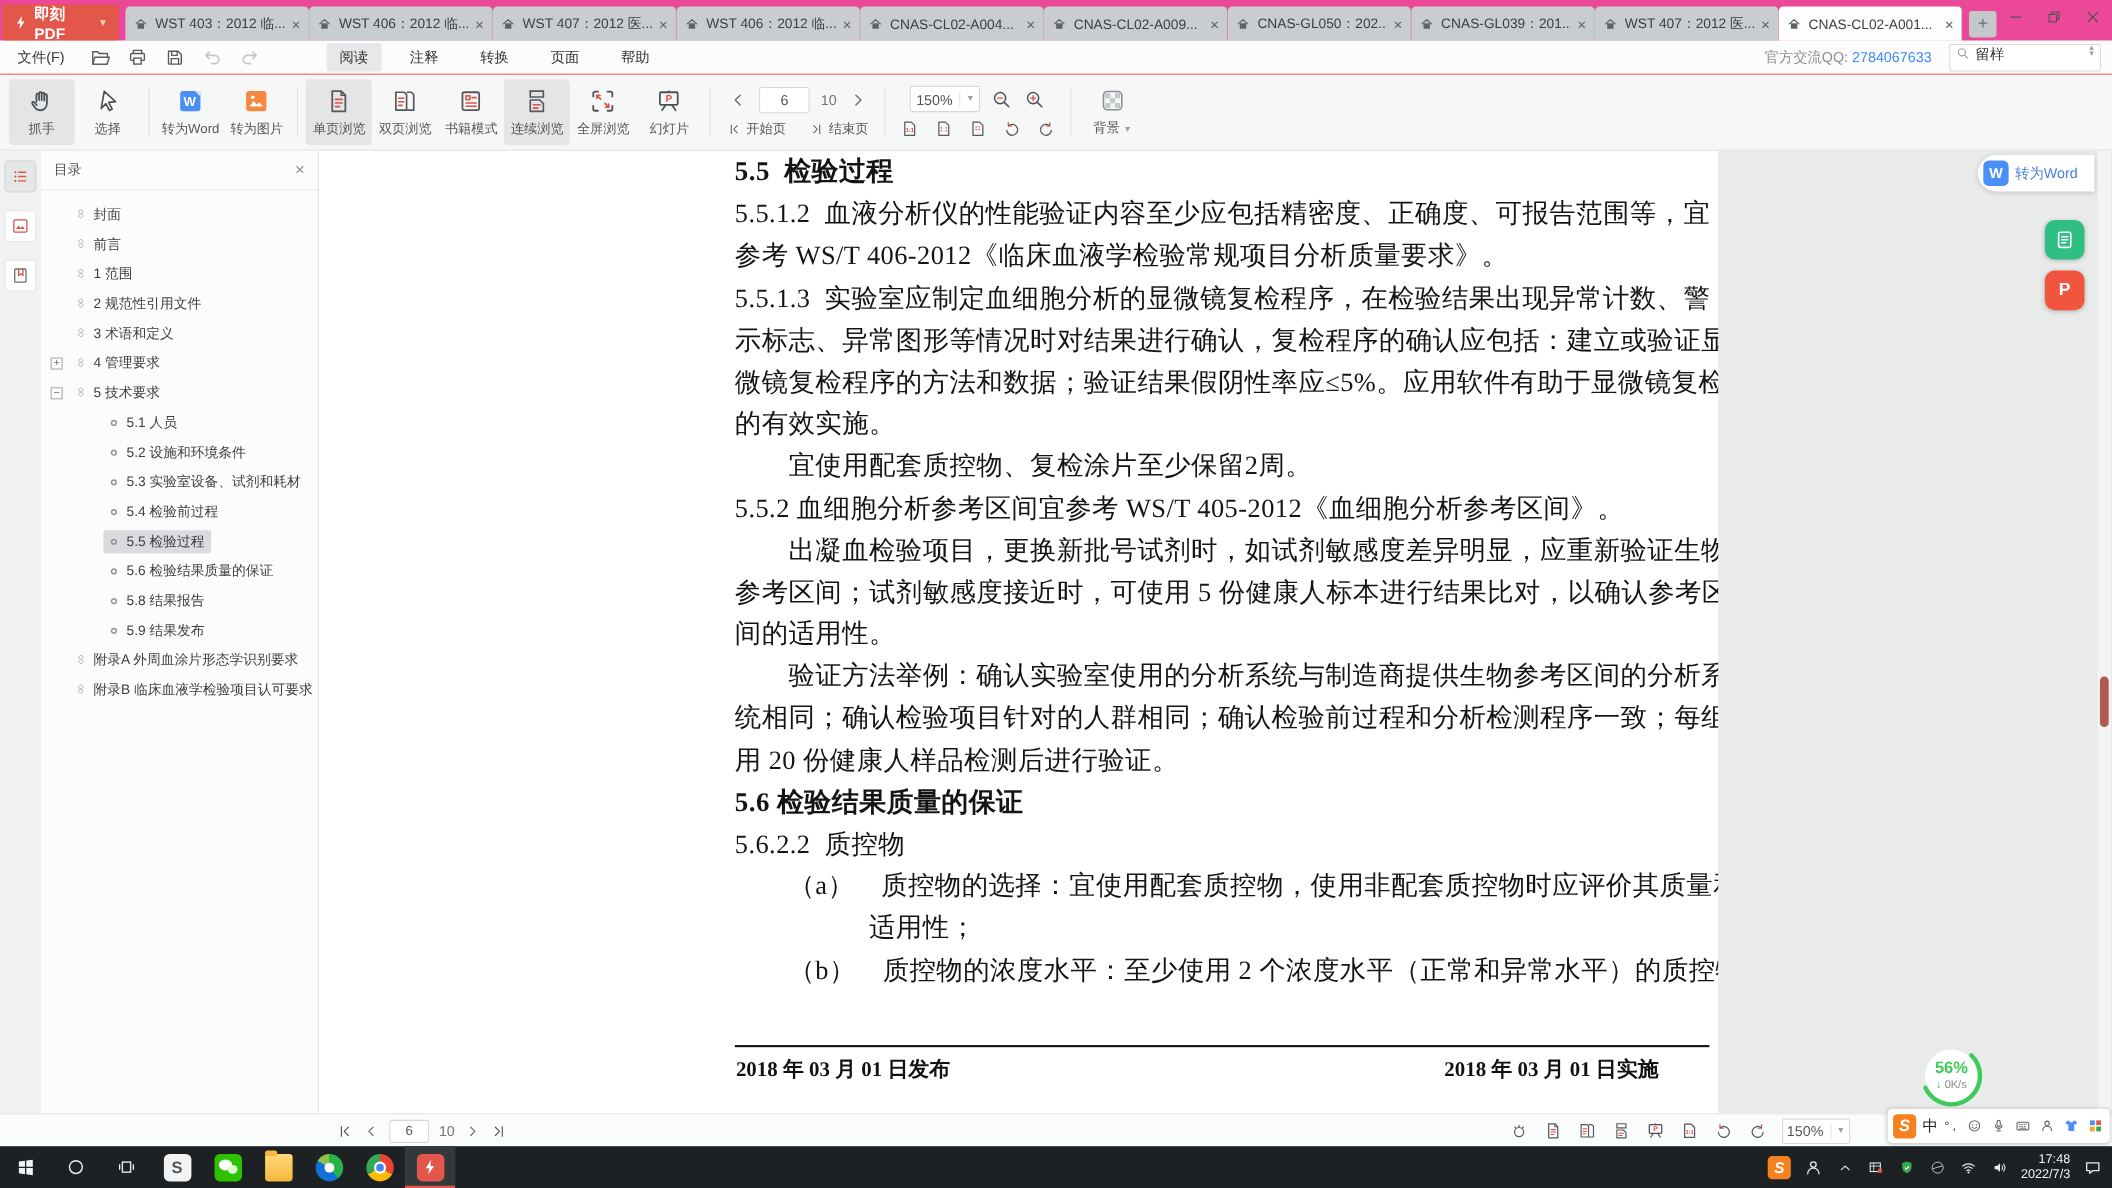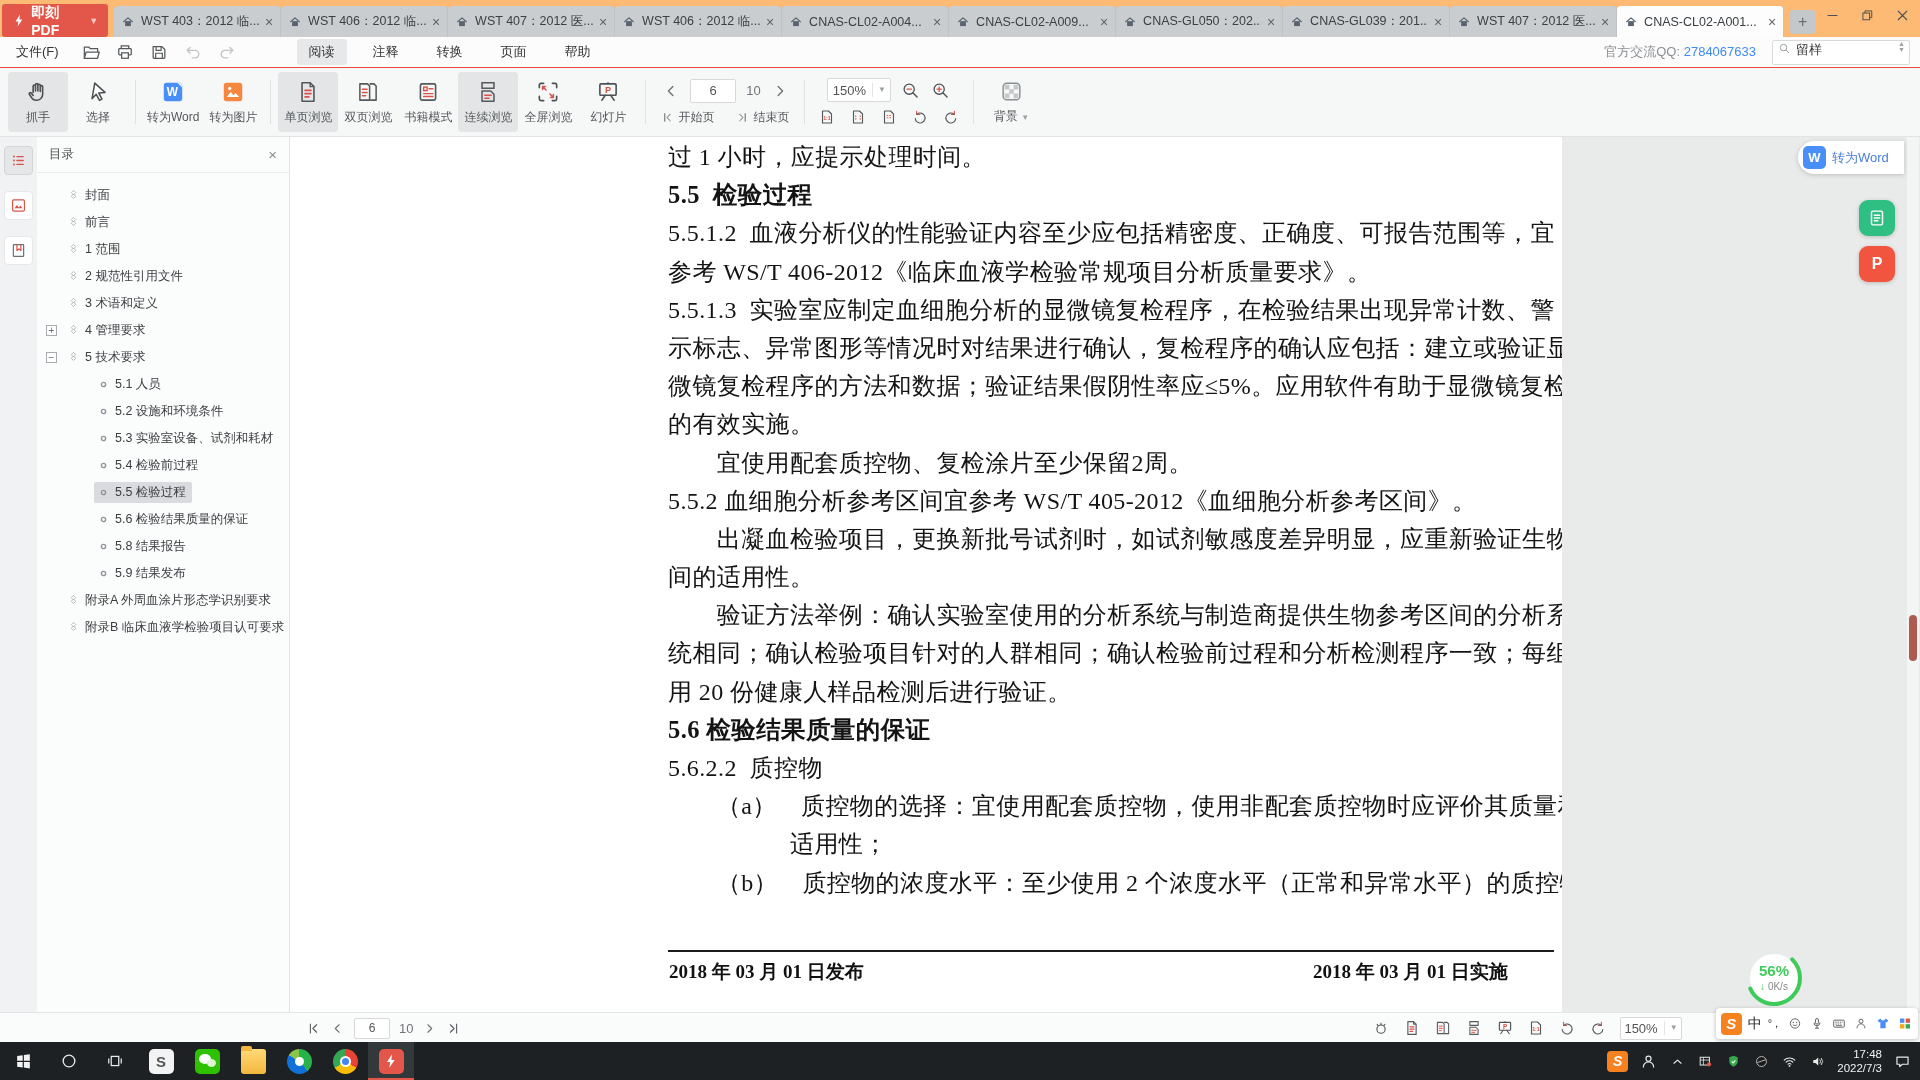--- a/index.html
+++ b/index.html
@@ -1,20 +1,20 @@
 <!DOCTYPE html>
 <html><head>
 <meta charset="utf-8">
 <style>
   html,body{margin:0;padding:0;width:1920px;height:1080px;overflow:hidden;
     font-family:"Liberation Sans",sans-serif;background:#fff;-webkit-font-smoothing:antialiased;}
   .abs{position:absolute;}
   svg{display:block;}
   
-  #titlebar{left:0;top:0;width:1920px;height:37px;background:#fdba74;display:flex;align-items:flex-end;}
+  #titlebar{left:0;top:0;width:1920px;height:37px;background:#ec4899;display:flex;align-items:flex-end;}
   #logo{height:33px;margin:2px 6px 0 2px;background:#e25749;border-radius:3px;display:flex;align-items:center;
     padding:0 10px;gap:5px;color:#fff;font-size:14px;font-weight:bold;}
   #logo .caret{font-size:9px;color:#f6c9c4;}
   .tab{width:152px;height:31px;background:#c9cdd0;border-right:1px solid #bfc3c6;border-radius:4px 4px 0 0;
     display:flex;align-items:center;gap:6px;padding:0 7px;font-size:12.5px;color:#3c4043;flex:0 0 auto;}
   .tab .ttl{white-space:nowrap;overflow:hidden;flex:1;}
   .tab .tclose{color:#5f6368;font-size:14px;line-height:14px;}
   .tab.active{background:#fdfdfd;}
   #newtab{width:26px;height:24px;background:#c4c8cb;border-radius:3px;margin:0 0 3px 6px;
     display:flex;align-items:center;justify-content:center;color:#6a6f73;font-size:16px;}
@@ -815,31 +815,31 @@
           </svg>
           <span class="sb-lbl">附录B 临床血液学检验项目认可要求</span>
         </span>
       </div>
   </div>
 </div>
 
 <div id="docarea" class="abs">
   <div id="page">
     <div id="textcol">
-      <div class="dline">过 1 小时，应提示处理时间。</div>
         <div class="dline b">5.5  检验过程</div>
         <div class="dline">5.5.1.2  血液分析仪的性能验证内容至少应包括精密度、正确度、可报告范围等，宜</div>
         <div class="dline">参考 WS/T 406-2012《临床血液学检验常规项目分析质量要求》。</div>
         <div class="dline">5.5.1.3  实验室应制定血细胞分析的显微镜复检程序，在检验结果出现异常计数、警</div>
         <div class="dline">示标志、异常图形等情况时对结果进行确认，复检程序的确认应包括：建立或验证显</div>
         <div class="dline">微镜复检程序的方法和数据；验证结果假阴性率应≤5%。应用软件有助于显微镜复检</div>
         <div class="dline">的有效实施。</div>
         <div class="dline">　　宜使用配套质控物、复检涂片至少保留2周。</div>
         <div class="dline">5.5.2 血细胞分析参考区间宜参考 WS/T 405-2012《血细胞分析参考区间》。</div>
         <div class="dline">　　出凝血检验项目，更换新批号试剂时，如试剂敏感度差异明显，应重新验证生物</div>
+        <div class="dline">参考区间；试剂敏感度接近时，可使用 5 份健康人标本进行结果比对，以确认参考区</div>
         <div class="dline">间的适用性。</div>
         <div class="dline">　　验证方法举例：确认实验室使用的分析系统与制造商提供生物参考区间的分析系</div>
         <div class="dline">统相同；确认检验项目针对的人群相同；确认检验前过程和分析检测程序一致；每组</div>
         <div class="dline">用 20 份健康人样品检测后进行验证。</div>
         <div class="dline b">5.6 检验结果质量的保证</div>
         <div class="dline">5.6.2.2  质控物</div>
         <div class="dline">　　（a）　质控物的选择：宜使用配套质控物，使用非配套质控物时应评价其质量和</div>
         <div class="dline">　　　　　适用性；</div>
         <div class="dline">　　（b）　质控物的浓度水平：至少使用 2 个浓度水平（正常和异常水平）的质控物；</div>
     </div>

